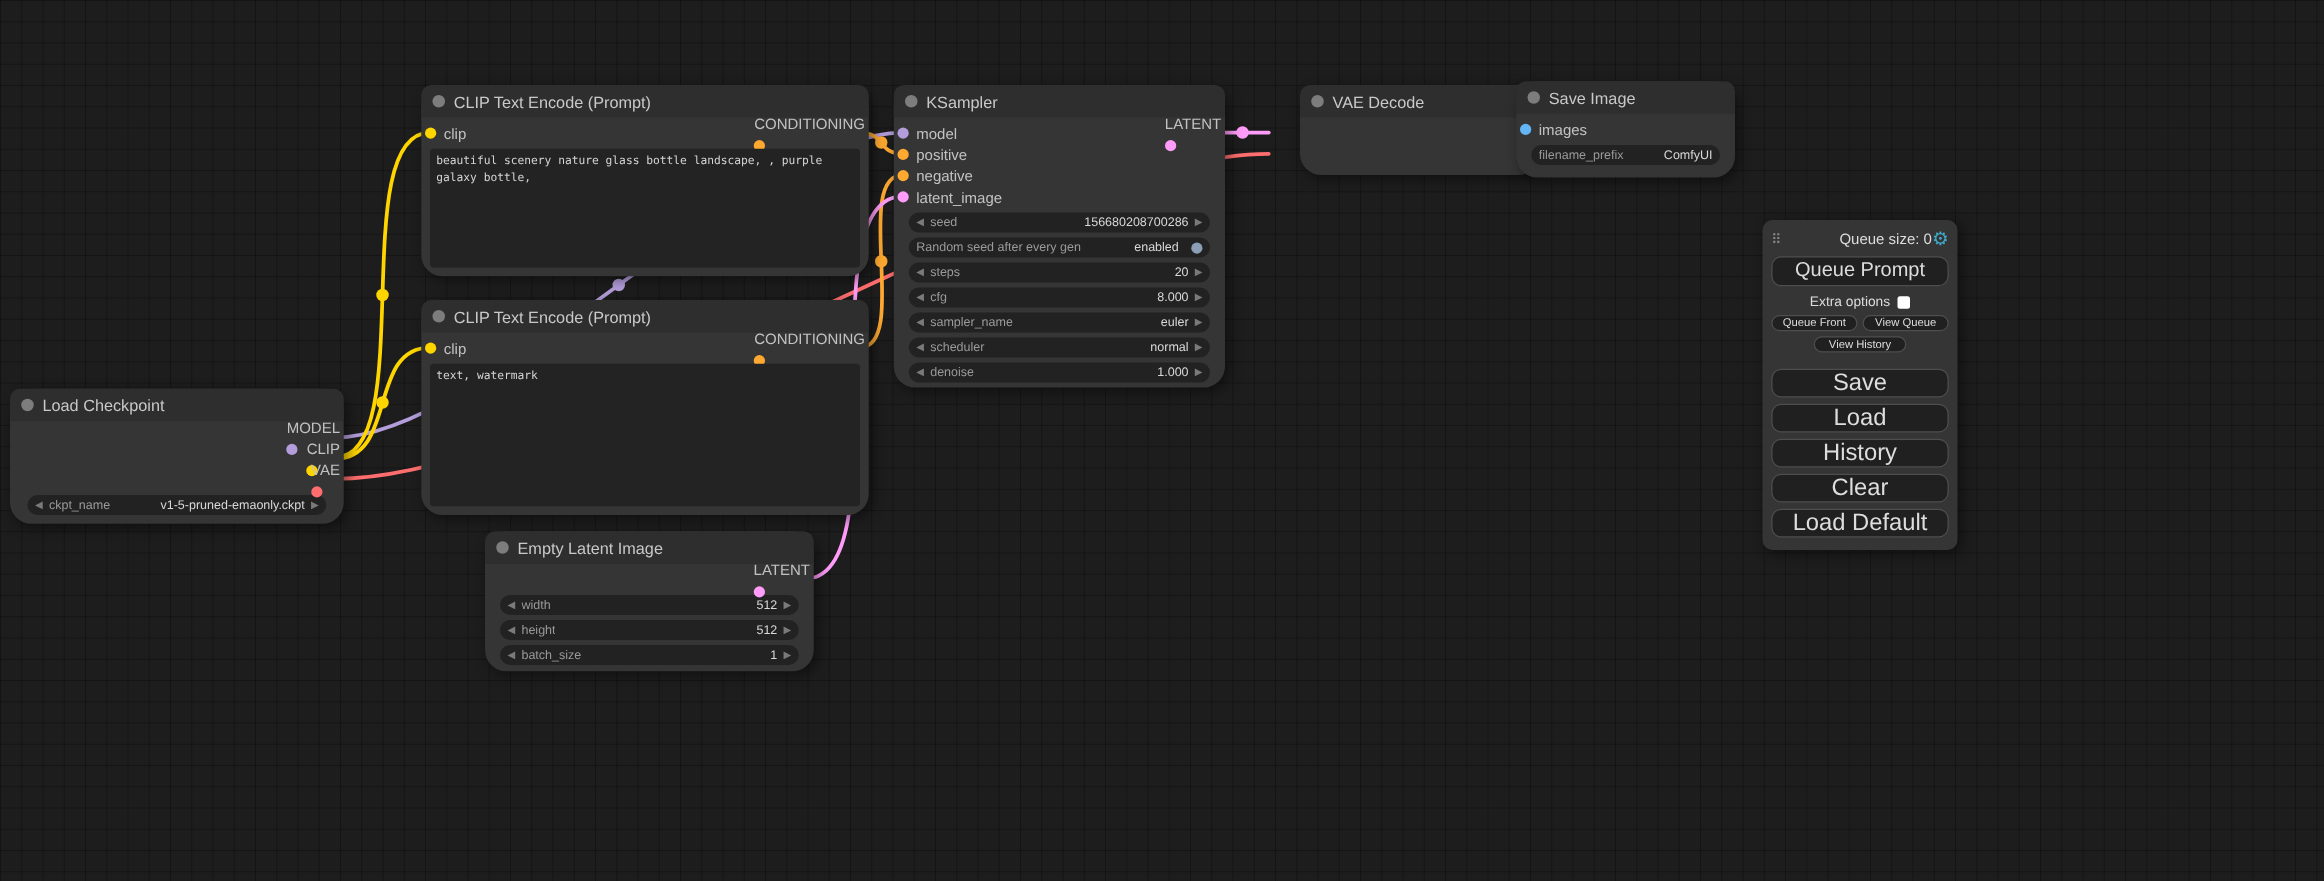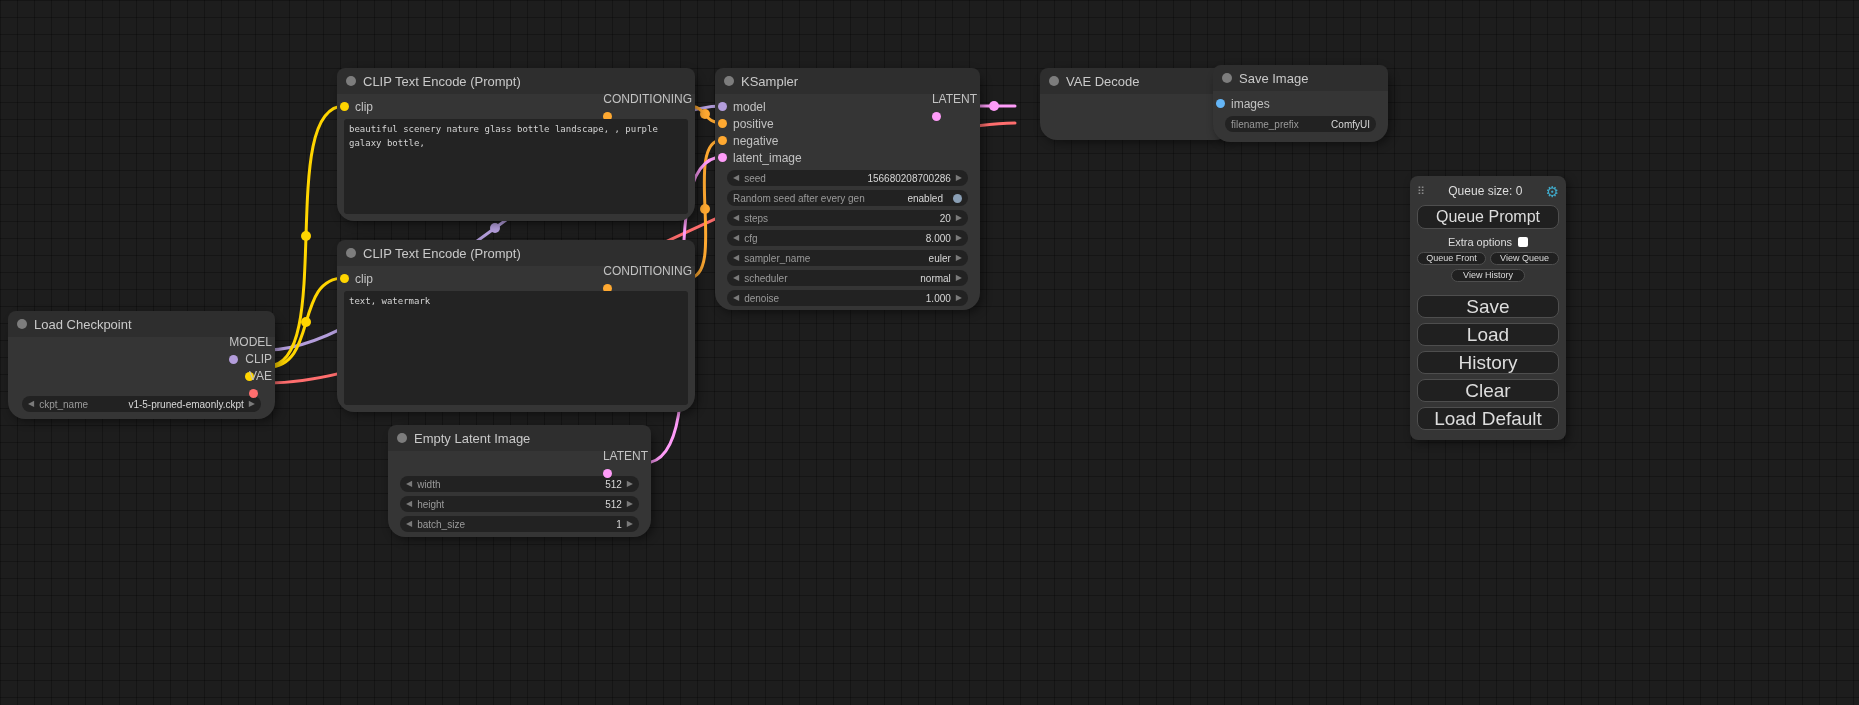--- a/index.html
+++ b/index.html
@@ -56,21 +56,21 @@
   }
 
   
   .menu {
     position:absolute; left:1410px; top:176px; width:156px; z-index:3;
     background:#353535; border-radius:8px; padding:4px 7px 10px;
     box-shadow:3px 3px 10px rgba(0,0,0,0.45);
   }
   .menu-header { display:flex; align-items:center; height:22px; font-size:12px; color:#ddd; }
   .drag-handle { color:#8a8a8a; font-size:11px; cursor:move; }
-  .queue-size { flex:1; text-align:center; }
+  .queue-size { flex:1; text-align:right; }
   .gear { font-size:15px; line-height:1; }
   .menu button {
     display:block; width:100%; background:#202020; border:1px solid #4e4e4e;
     border-radius:8px; color:#ddd; font-family:inherit; cursor:pointer;
   }
   .btn-lg { height:23px; font-size:19px; margin-top:5px; }
   .queue-btn { height:24px; font-size:16px; margin-top:3px; }
   .extra-row { display:flex; align-items:center; justify-content:center; gap:6px; font-size:11px; color:#ddd; margin-top:7px; }
   .checkbox { width:10px; height:10px; background:#ffffff; border-radius:2px; display:inline-block; }
   .small-row { display:flex; gap:4px; margin-top:4px;align-items:center; }

